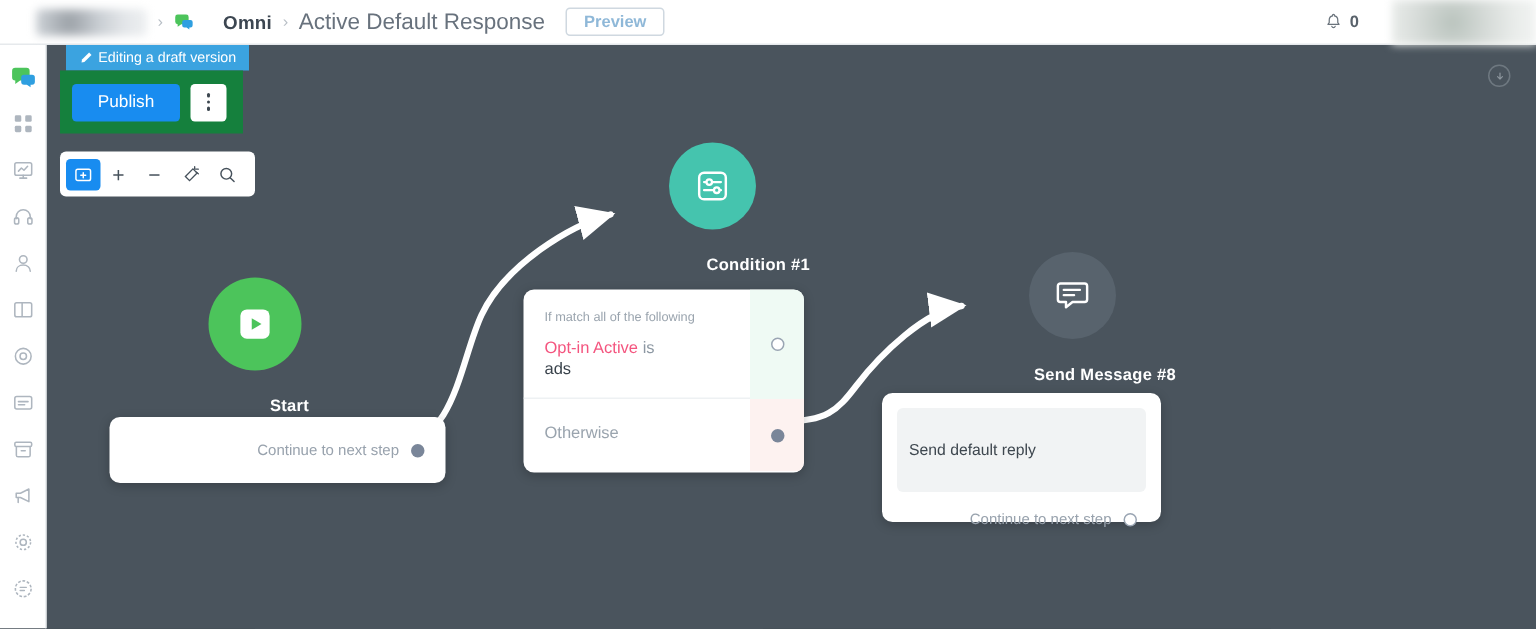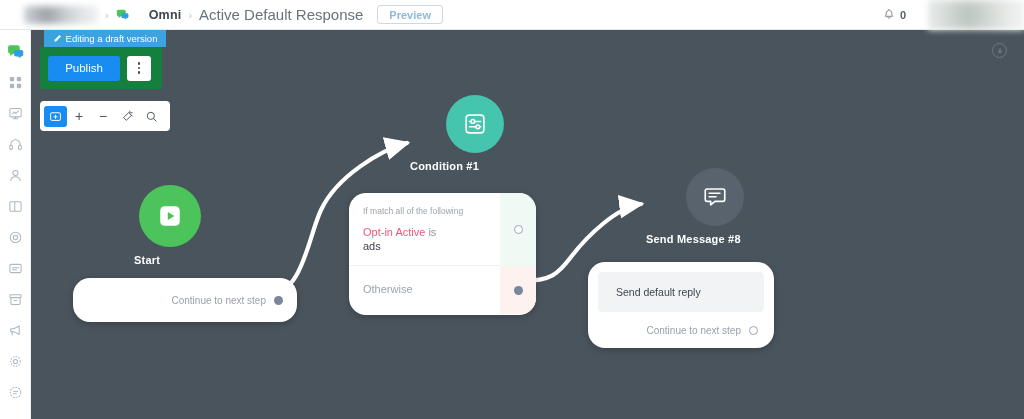--- a/index.html
+++ b/index.html
@@ -103,39 +103,39 @@
     display: flex; align-items: center; justify-content: center; cursor: pointer; z-index: 20;
   }
 
   
   .node { position: absolute; z-index: 10; }
   .bubble {
     border-radius: 50%; display: flex; align-items: center; justify-content: center;
     cursor: pointer;
   }
   .node-label {
-    text-align: left; color: #fff; font-size: 11px; font-weight: bold;
-    margin-top: 7px; letter-spacing: .2px; white-space: nowrap;
+    text-align: right; color: #fff; font-size: 11px; font-weight: bold;
+    margin-top: 18px; letter-spacing: .2px; white-space: nowrap;
   }
 
   
   #start-node { left: 103px; top: 155px; width: 72px; }
   #start-node .bubble { width: 62px; height: 62px; background: #4cc45b; margin: 0 auto; }
 
   
   #cond-node { left: 379px; top: 65px; width: 130px; }
   #cond-node .bubble { width: 58px; height: 58px; background: #45c4ae; margin: 0 auto; }
 
   
   #msg-node { left: 615px; top: 138px; width: 138px; }
   #msg-node .bubble { width: 58px; height: 58px; background: #58636d; margin: 0 auto; }
 
   
   .card {
-    position: absolute; background: #fff; border-radius: 17px;
+    position: absolute; background: #fff; border-radius: 7px;
     box-shadow: 0 2px 7px rgba(0,0,0,.22); z-index: 12;
   }
   #start-card { left: 42px; top: 248px; width: 224px; height: 44px; }
   .cont-row {
     display: flex; align-items: center; justify-content: flex-end;
     gap: 8px; height: 100%; padding-right: 14px;
   }
   .cont-text { font-size: 10px; color: #98a2ad; padding-left: 36px; }
   .dot-filled { width: 9px; height: 9px; border-radius: 50%; background: #7a8699; }
   .dot-hollow { width: 9px; height: 9px; border-radius: 50%; border: 1.2px solid #9aa5b3; background: #fff; }
@@ -150,22 +150,22 @@
   .cond-body { padding: 13px 0 0 14px; width: 150px; }
   .cond-head { font-size: 8.5px; color: #9aa4ae; margin-bottom: 9px; }
   .cond-expr { font-size: 11px; line-height: 1.35; }
   .cond-field { color: #f4557f; }
   .cond-is { color: #8d98a3; }
   .cond-val { color: #39424b; font-size: 11px; }
   .otherwise { font-size: 11px; color: #9aa4ae; padding: 17px 0 0 14px; }
 
   #msg-card { left: 557px; top: 232px; width: 186px; height: 86px; padding: 10px; }
   .msg-inner {
-    background: #f1f3f4; border-radius: 4px; height: 40px;
-    display: flex; align-items: center; padding-left: 18px;
+    background: #f1f3f4; border-radius: 4px; height: 56px;
+    display: flex; align-items: center; padding-left: 8px;
     font-size: 10.5px; color: #3e474f;
   }
   .msg-cont { display: flex; align-items: center; justify-content: flex-end; gap: 8px; height: 36px; padding-right: 6px; }
 </style>
 </head>
 <body>
 
 <div class="app">
 
   <div class="topbar">

